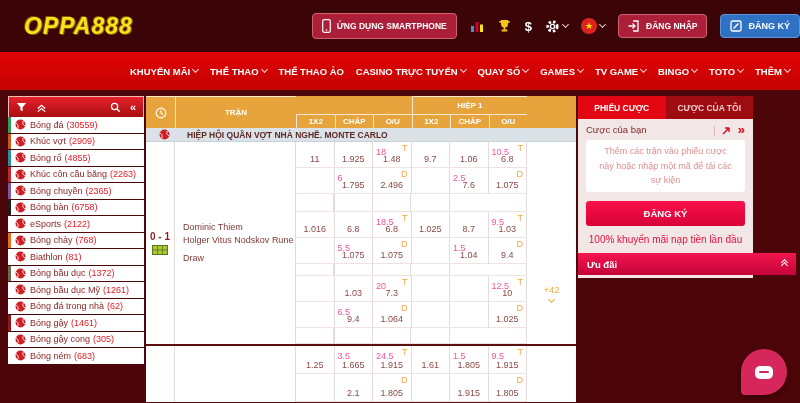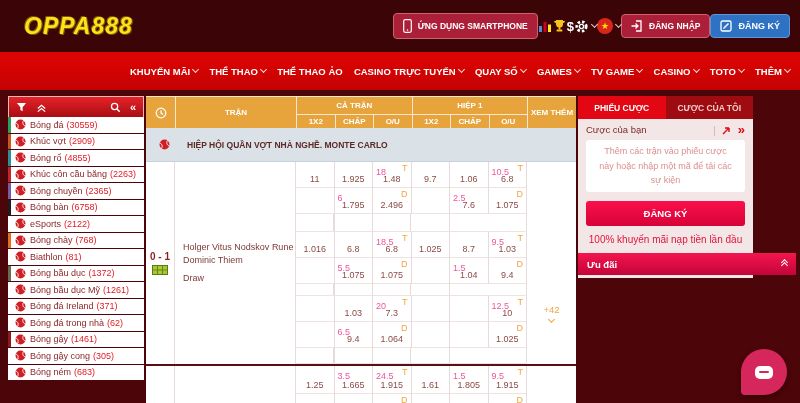--- a/index.html
+++ b/index.html
@@ -3,21 +3,21 @@
 <meta charset="utf-8">
 <style>
   * { box-sizing: border-box; margin: 0; padding: 0; }
   html,body { width:800px; height:403px; overflow:hidden; }
   body { background:#4c0508; font-family:"Liberation Sans", sans-serif; position:relative; }
 
   
   .topbar { position:absolute; left:0; top:0; width:800px; height:52px; background:#3b0407; display:flex; align-items:center; }
   .logo { margin-left:24px; font-size:23px; font-weight:bold; font-style:italic; color:#ffe01a; letter-spacing:1px;
           text-shadow:1px 1px 0 #7a5c00, -1px -1px 0 #7a5c00, 1px 0 0 #7a5c00; }
-  .topbar-right { margin-left:auto; margin-right:10px; display:flex; align-items:center; }
+  .topbar-right { margin-left:auto; display:flex; align-items:center; gap:13px; }
   .tb-btn { display:flex; align-items:center; gap:6px; border-radius:4px; color:#fff; font-weight:bold; cursor:pointer;
             font-family:"Liberation Sans",sans-serif; }
   .crimson { background:#ab1f38; border:1px solid #d06070; font-size:8.5px; padding:5px 9px; }
   .blue { background:#2f72c4; border:1px solid #5e95d6; font-size:9px; padding:5px 9px; }
   .tb-ico { display:flex; align-items:center; justify-content:center; }
   .dollar { color:#fff; font-size:13px; font-weight:bold; }
   .flag-circle { width:16px; height:16px; border-radius:50%; background:#da251d; display:flex; align-items:center; justify-content:center;
                  color:#ffe600; font-size:9px; line-height:1; }
   .caret { width:5px; height:5px; border-right:1.5px solid currentColor; border-bottom:1.5px solid currentColor;
            display:inline-block; transform:rotate(45deg); margin-left:3px; margin-top:-3px; }
@@ -48,21 +48,21 @@
   .oddsboard { position:absolute; left:146px; top:96px; width:430px; bottom:0; background:#fff; overflow:hidden; }
   .thead { display:grid; grid-template-columns:29px 121px repeat(6,38.5px) 49px; grid-template-rows:18px 14px;
            background:#e7a43c; }
   .h-cell { display:flex; align-items:center; justify-content:center; color:#fff; font-size:8px; font-weight:bold;
             border-left:1px solid rgba(255,255,255,.75); border-top:1px solid rgba(255,255,255,.75); }
   .h-time { grid-area:1/1/3/2; border-left:none; }
   .h-match { grid-area:1/2/3/3; }
   .h-full { grid-area:1/3/2/6; }
   .h-half { grid-area:1/6/2/9; }
   .h-more { grid-area:1/9/3/10; }
-  .league-row { height:34px; background:#dbe2e7; display:flex; align-items:center; padding-left:13px; gap:17px;
+  .league-row { height:14px; background:#dbe2e7; display:flex; align-items:center; padding-left:13px; gap:17px;
                 font-size:8.5px; font-weight:bold; color:#5c2a24; border-bottom:1px solid #c9d2d8; }
   .match { display:flex; background:#fff; border-bottom:2px solid #5d0f0f; }
   .col-time { width:29px; flex:0 0 29px; border-right:1px solid #e6dada; display:flex; flex-direction:column;
               align-items:center; justify-content:center; gap:3px; }
   .score { font-size:10px; font-weight:bold; color:#8c1f1f; }
   .col-team { width:121px; flex:0 0 121px; border-right:1px solid #e6dada; display:flex; flex-direction:column;
               justify-content:center; padding-left:8px; font-size:9px; color:#7c3a35; line-height:1.45; }
   .col-team .draw { margin-top:5px; }
   .odds-grid { width:231px; flex:0 0 231px; }
   .odds-row { display:flex; height:26px; }
@@ -187,21 +187,21 @@
       </div>
       <div class="nav-item">
         <span>GAMES</span>
         <span class="caret"></span>
       </div>
       <div class="nav-item">
         <span>TV GAME</span>
         <span class="caret"></span>
       </div>
       <div class="nav-item">
-        <span>CASINO</span>
+        <span>BINGO</span>
         <span class="caret"></span>
       </div>
       <div class="nav-item">
         <span>TOTO</span>
         <span class="caret"></span>
       </div>
       <div class="nav-item">
         <span>THÊM</span>
         <span class="caret"></span>
       </div>
@@ -348,31 +348,20 @@
         <span class="sb-count">(1261)</span>
       </div>
       <div class="sb-item">
         <span class="sb-stripe" style="background: rgb(255, 255, 255);"></span>
         <span style="display: flex;">
           <svg width="11" height="11" viewBox="0 0 12 12">
             <circle cx="6" cy="6" r="5.4" fill="#cf1f25"></circle>
             <path d="M1 4.5c3 1 3 4.5 1.5 6M11 7.5c-3-1-3-4.5-1.5-6" fill="none" stroke="#fff" stroke-width="1"></path>
           </svg>
         </span>
-        <span class="sb-label">Bóng đá Ireland</span>
-        <span class="sb-count">(371)</span>
-      </div>
-      <div class="sb-item">
-        <span class="sb-stripe" style="background: rgb(255, 255, 255);"></span>
-        <span style="display: flex;">
-          <svg width="11" height="11" viewBox="0 0 12 12">
-            <circle cx="6" cy="6" r="5.4" fill="#cf1f25"></circle>
-            <path d="M1 4.5c3 1 3 4.5 1.5 6M11 7.5c-3-1-3-4.5-1.5-6" fill="none" stroke="#fff" stroke-width="1"></path>
-          </svg>
-        </span>
         <span class="sb-label">Bóng đá trong nhà</span>
         <span class="sb-count">(62)</span>
       </div>
       <div class="sb-item">
         <span class="sb-stripe" style="background: rgb(140, 28, 28);"></span>
         <span style="display: flex;">
           <svg width="11" height="11" viewBox="0 0 12 12">
             <circle cx="6" cy="6" r="5.4" fill="#cf1f25"></circle>
             <path d="M1 4.5c3 1 3 4.5 1.5 6M11 7.5c-3-1-3-4.5-1.5-6" fill="none" stroke="#fff" stroke-width="1"></path>
           </svg>
@@ -407,23 +396,21 @@
 
 <main class="oddsboard">
   <div class="thead">
     <div class="h-cell h-time">
       <svg width="12" height="12" viewBox="0 0 12 12">
           <circle cx="6" cy="6" r="4.8" fill="none" stroke="#fff" stroke-width="1.2"></circle>
           <path d="M6 3.2V6l2 1.4" fill="none" stroke="#fff" stroke-width="1.2"></path>
         </svg>
     </div>
     <div class="h-cell h-match">TRẬN</div>
-    <div class="h-cell h-full">CẢ TRẬN</div>
     <div class="h-cell h-half">HIỆP 1</div>
-    <div class="h-cell h-more">XEM THÊM</div>
   <div class="h-cell" style="grid-area: 2 / 3;">1X2</div>
       <div class="h-cell" style="grid-area: 2 / 6;">1X2</div>
       <div class="h-cell" style="grid-area: 2 / 4;">CHẤP</div>
       <div class="h-cell" style="grid-area: 2 / 7;">CHẤP</div>
       <div class="h-cell" style="grid-area: 2 / 5;">O/U</div>
       <div class="h-cell" style="grid-area: 2 / 8;">O/U</div>
     </div>
 
   <div class="league-row">
     <svg width="11" height="11" viewBox="0 0 12 12">
@@ -435,22 +422,22 @@
 
   <div class="match">
     <div class="col-time">
       <span class="score">0 - 1</span>
       <svg width="16" height="10" viewBox="0 0 16 10">
           <rect x="0.5" y="0.5" width="15" height="9" fill="#a8c832" stroke="#5a7a1a"></rect>
           <path d="M5.5 0v10M10.5 0v10M0 5h16" stroke="#5a7a1a" stroke-width="0.8"></path>
         </svg>
     </div>
     <div class="col-team">
+      <span>Dominic Thiem</span>
       <span>Holger Vitus Nodskov Rune</span>
-      <span>Dominic Thiem</span>
       <span class="draw">Draw</span>
     </div>
     <div class="odds-grid" id="m1-grid">
         <div class="odds-row">
           <div class="odds-cell">
             <span class="odd">11</span>
           </div>
           <div class="odds-cell">
             <span class="odd">1.925</span>
           </div>

